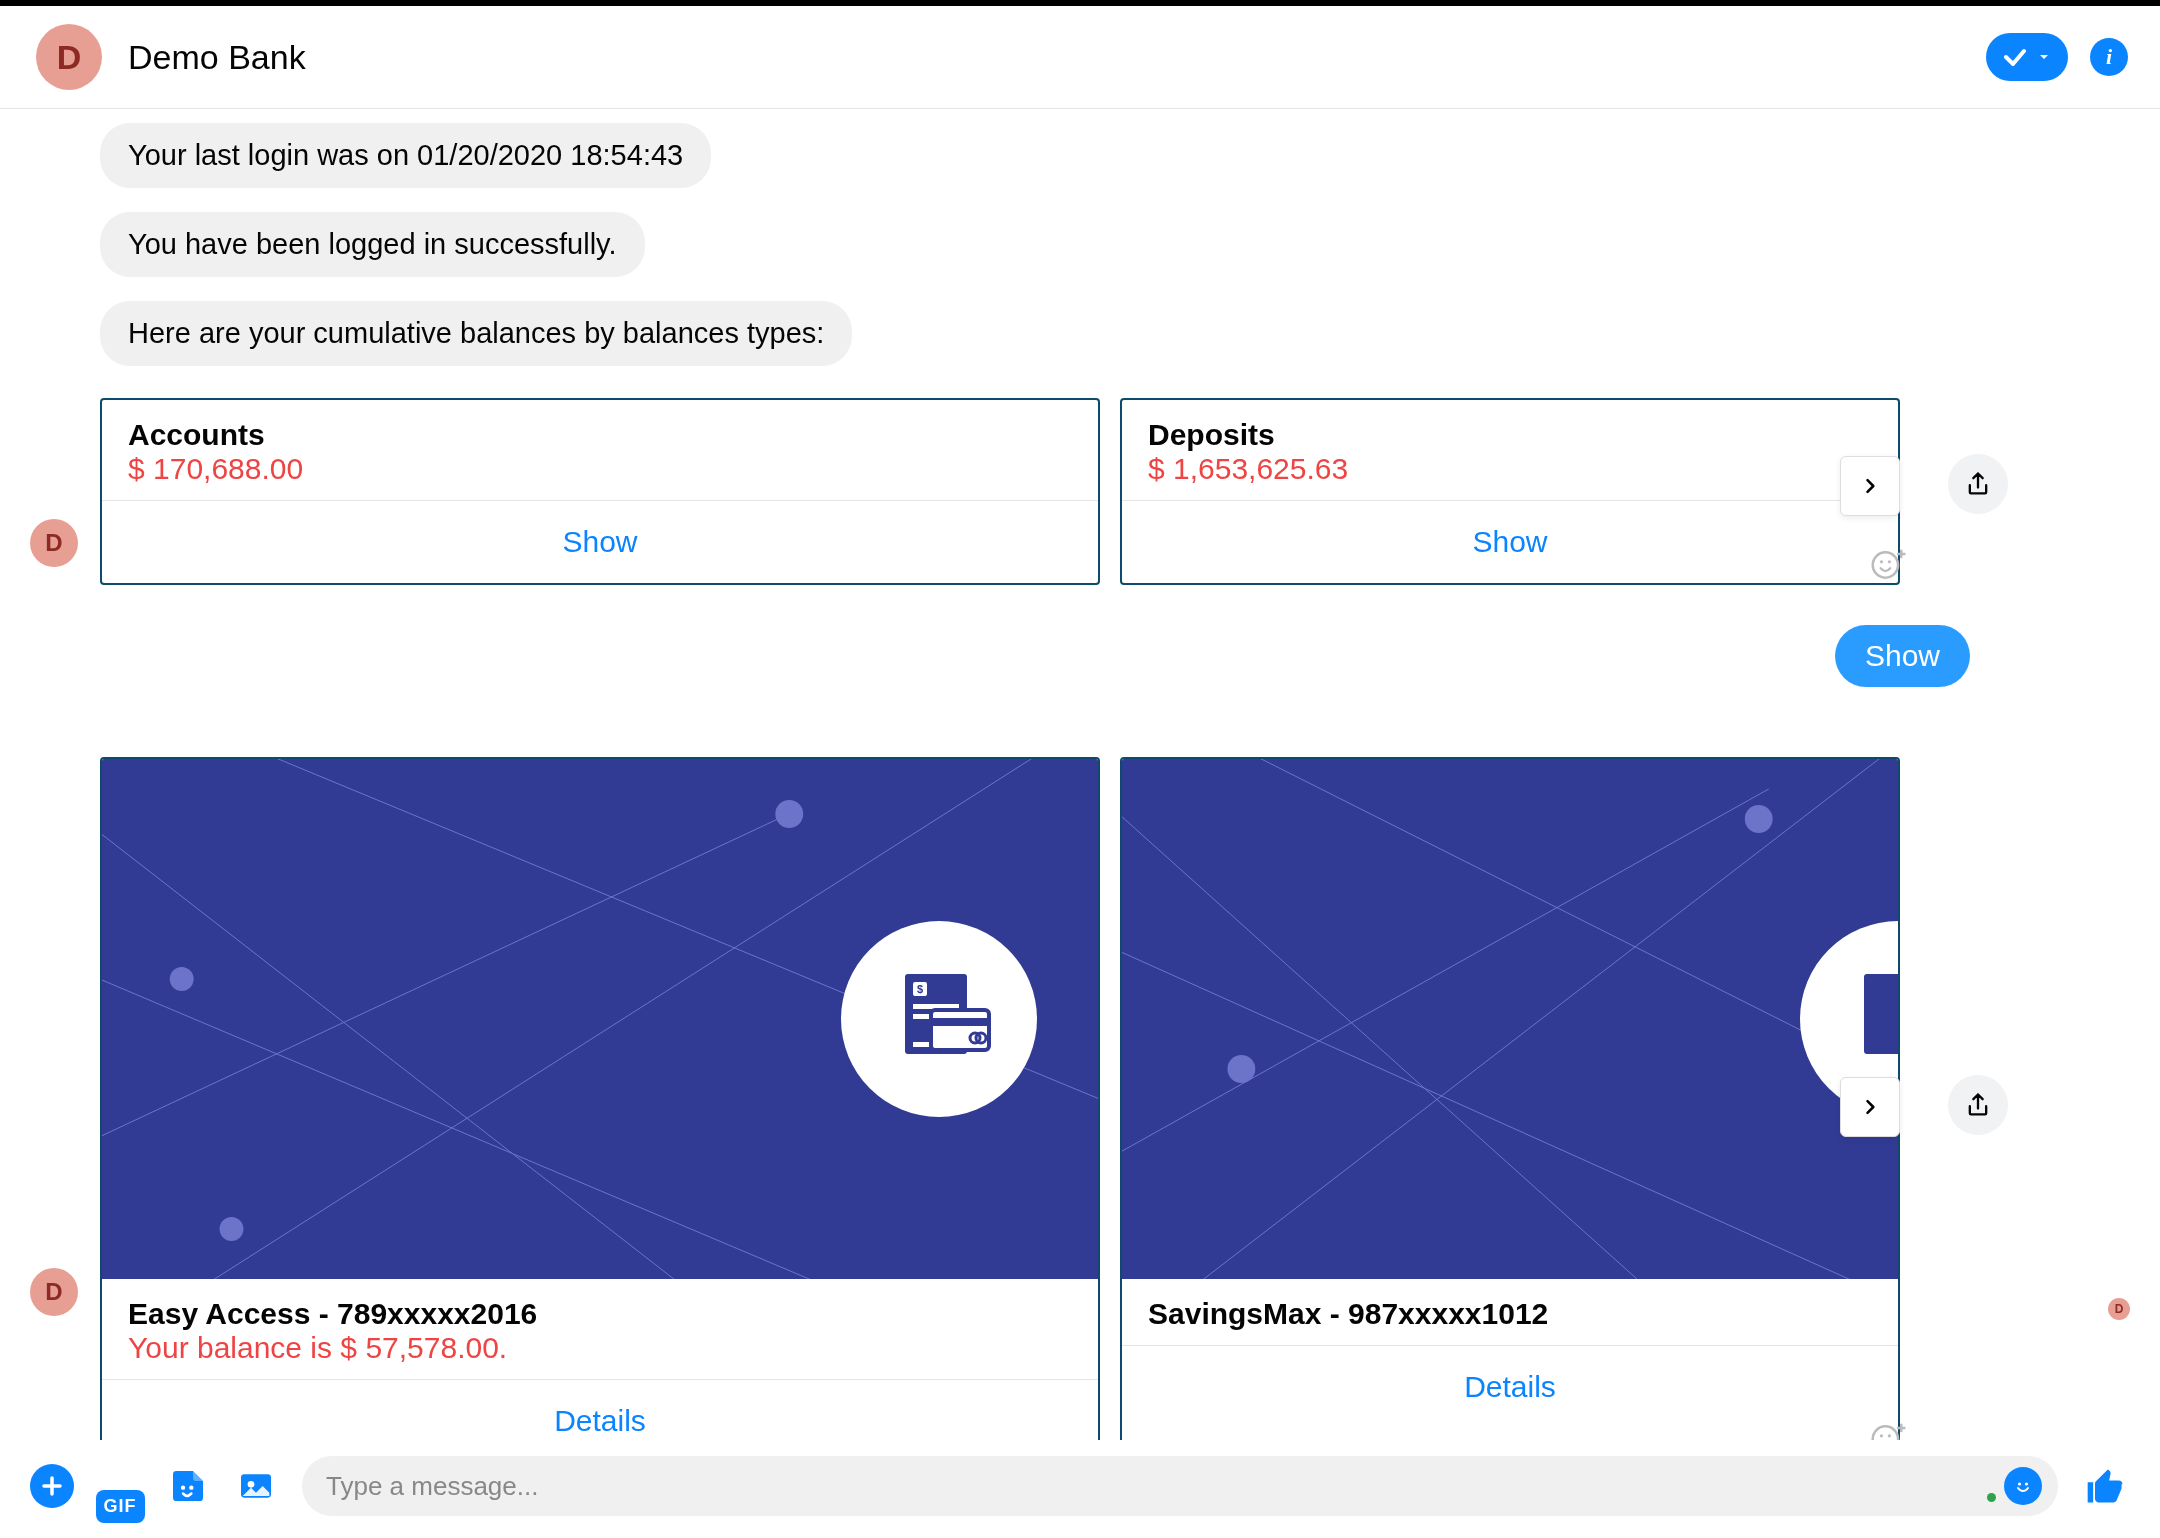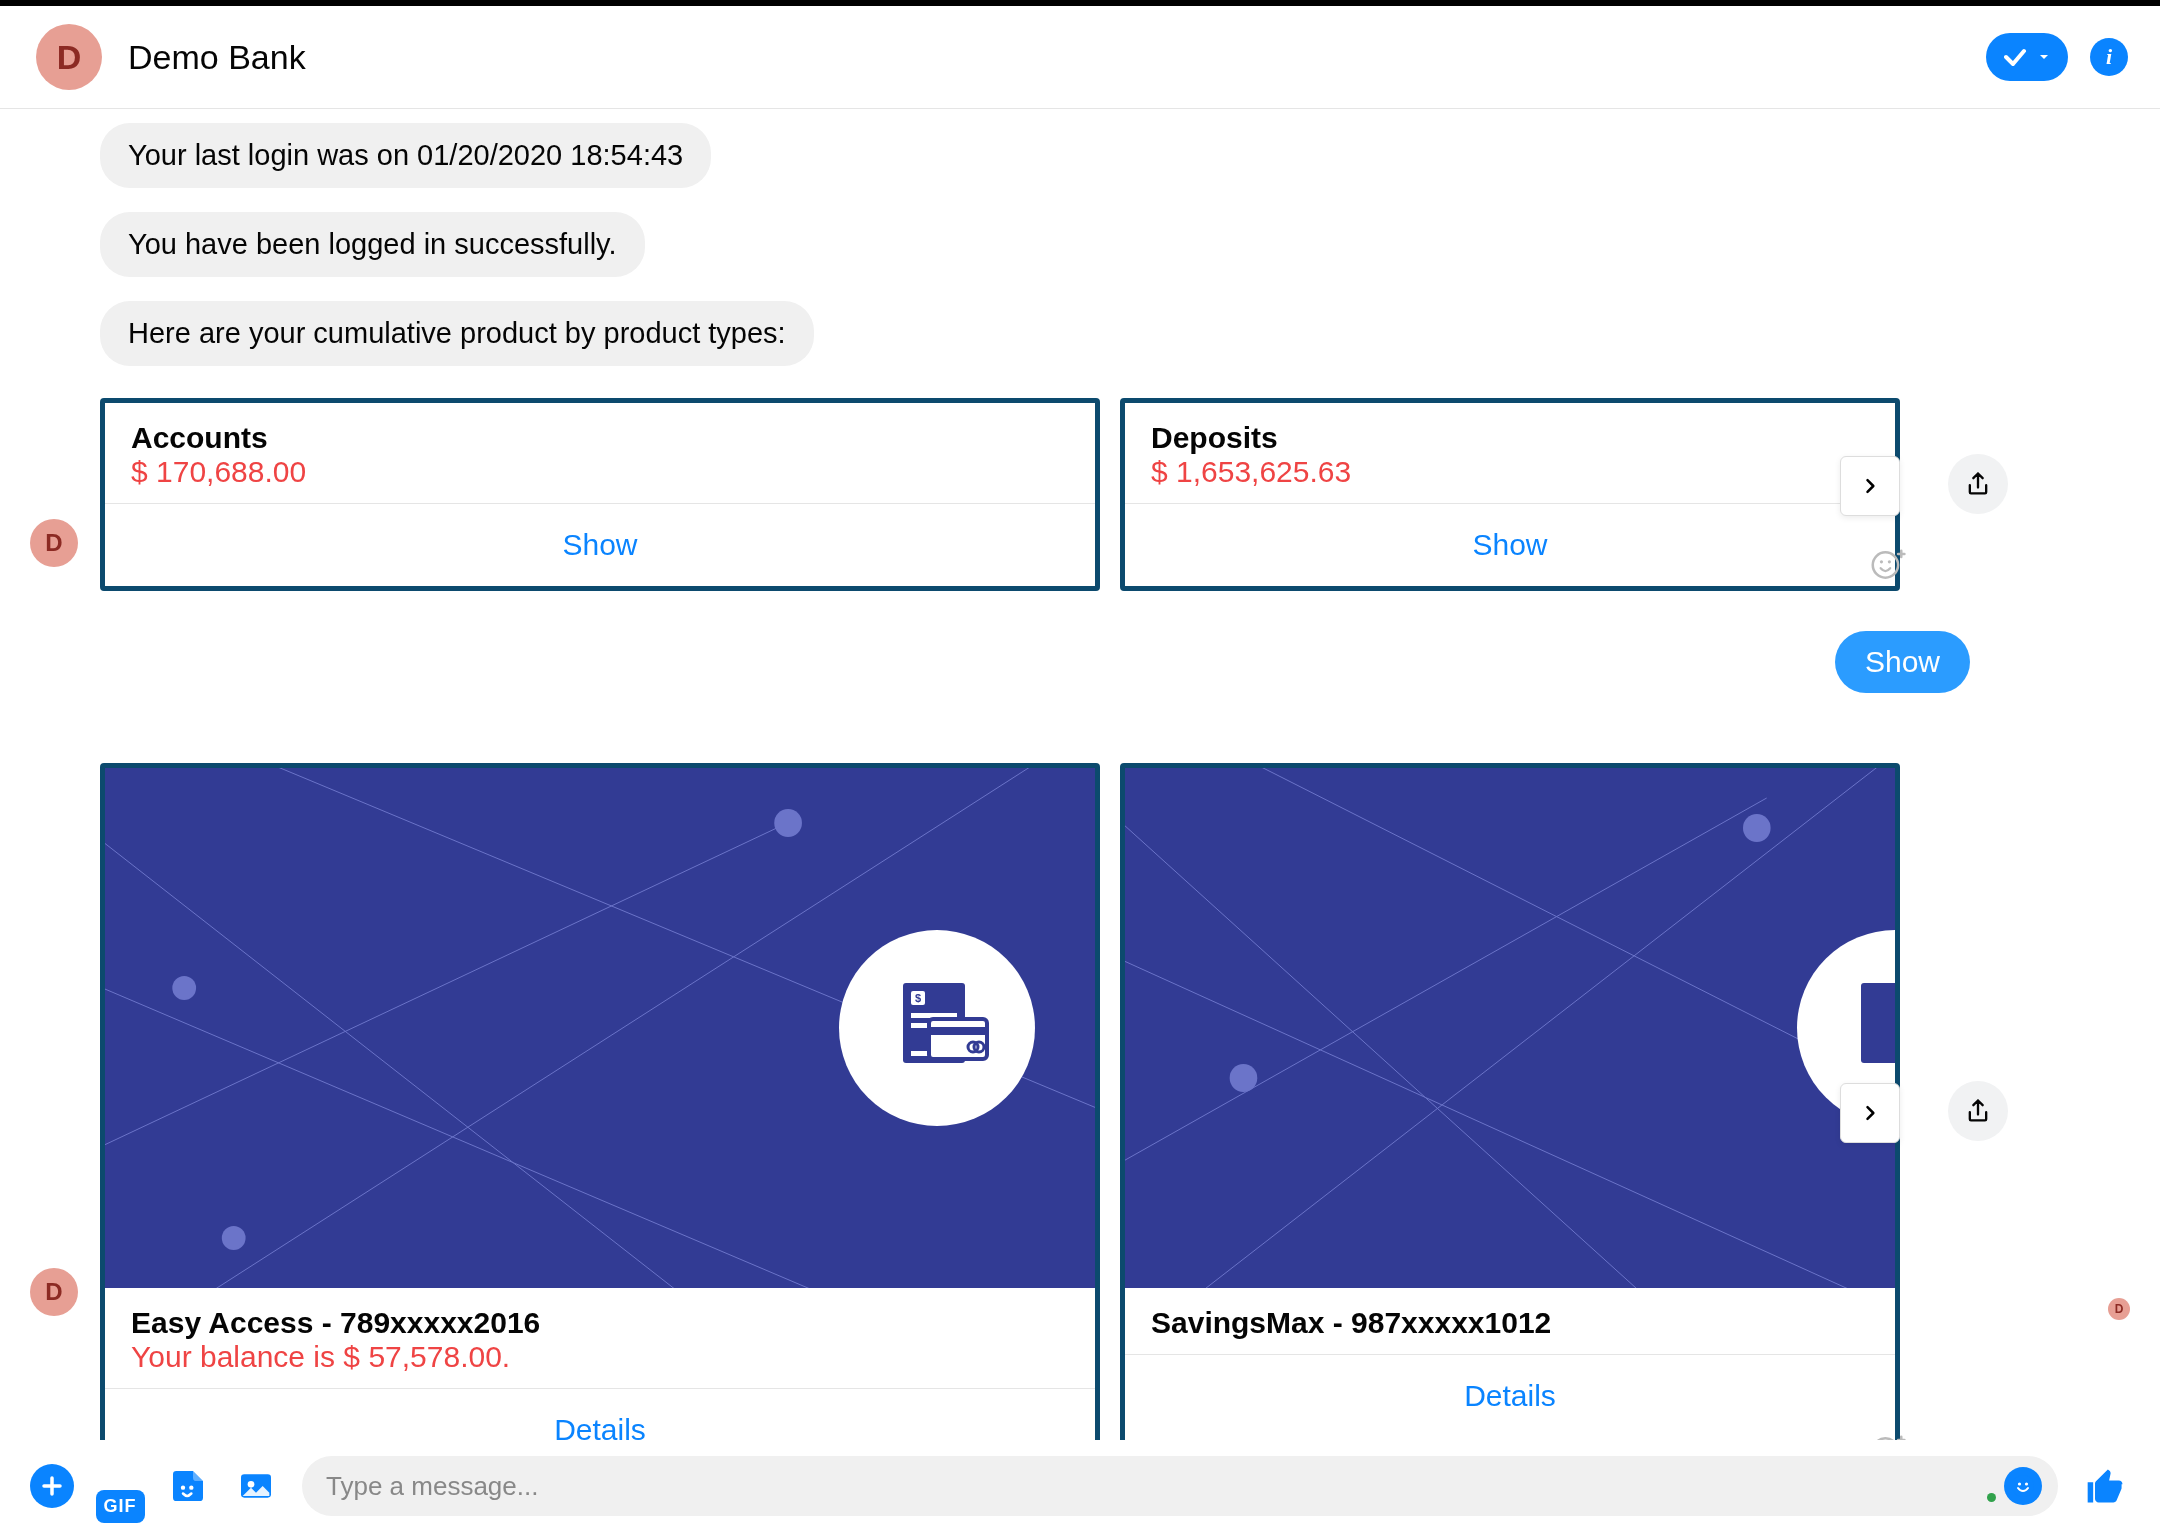--- a/index.html
+++ b/index.html
@@ -23,21 +23,21 @@
 
   
   .avatar-sm { width: 48px; height: 48px; border-radius: 50%; background: #e79f94; color: #8c2a23; display: flex; align-items: center; justify-content: center; font-size: 24px; font-weight: 700; position: absolute; left: 30px; }
   .avatar-pos1 { top: 410px; }
   .avatar-pos2 { bottom: 124px; }
 
   .avatar-xs { width: 22px; height: 22px; border-radius: 50%; background: #e79f94; color: #8c2a23; display: flex; align-items: center; justify-content: center; font-size: 12px; font-weight: 700; position: absolute; right: 30px; bottom: 120px; }
 
   
   .carousel { display: flex; gap: 20px; margin: 8px 0 0 100px; position: relative; width: calc(100% - 100px); overflow: hidden; }
-  .card { flex: 0 0 1000px; border: 5px solid #0c4a6e; border-radius: 4px; background: #fff; display: flex; flex-direction: column; overflow: hidden; }
+  .card { flex: 0 0 1000px; border: 2px solid #0c4a6e; border-radius: 4px; background: #fff; display: flex; flex-direction: column; overflow: hidden; }
   .card-body { padding: 18px 26px 14px 26px; }
   .card-title { font-size: 30px; font-weight: 700; color: #050505; }
   .card-sub { font-size: 30px; color: #ef4444; margin-top: 0; }
   .card-action { border-top: 1px solid #e5e5e5; text-align: center; padding: 24px 0; font-size: 30px; color: #0a84ff; font-weight: 500; }
 
   .nav-next { position: absolute; width: 60px; height: 60px; border: 1px solid #ddd; border-radius: 6px; background: #fff; display: flex; align-items: center; justify-content: center; box-shadow: 0 2px 6px rgba(0,0,0,.08); }
   .nav-next svg { width: 20px; height: 20px; stroke: #555; }
 
   .share-circle { position: absolute; width: 60px; height: 60px; border-radius: 50%; background: #f1f2f3; display: flex; align-items: center; justify-content: center; }
 
@@ -87,21 +87,21 @@
     </div>
     <div class="info-circle">i</div>
   </div>
 </div>
 
 <div class="chat">
 
   <div class="msg-col" style="margin-top:14px">
     <div class="bubble-row"><div class="bubble">Your last login was on 01/20/2020 18:54:43</div></div>
     <div class="bubble-row"><div class="bubble">You have been logged in successfully.</div></div>
-    <div class="bubble-row"><div class="bubble">Here are your cumulative product by product types:</div></div>
+    <div class="bubble-row"><div class="bubble">Here are your cumulative balances by balances types:</div></div>
   </div>
 
   <div class="carousel-wrap">
     <div class="carousel">
       <div class="card">
         <div class="card-body">
           <div class="card-title">Accounts</div>
           <div class="card-sub">$ 170,688.00</div>
         </div>
         <div class="card-action">Show</div>

